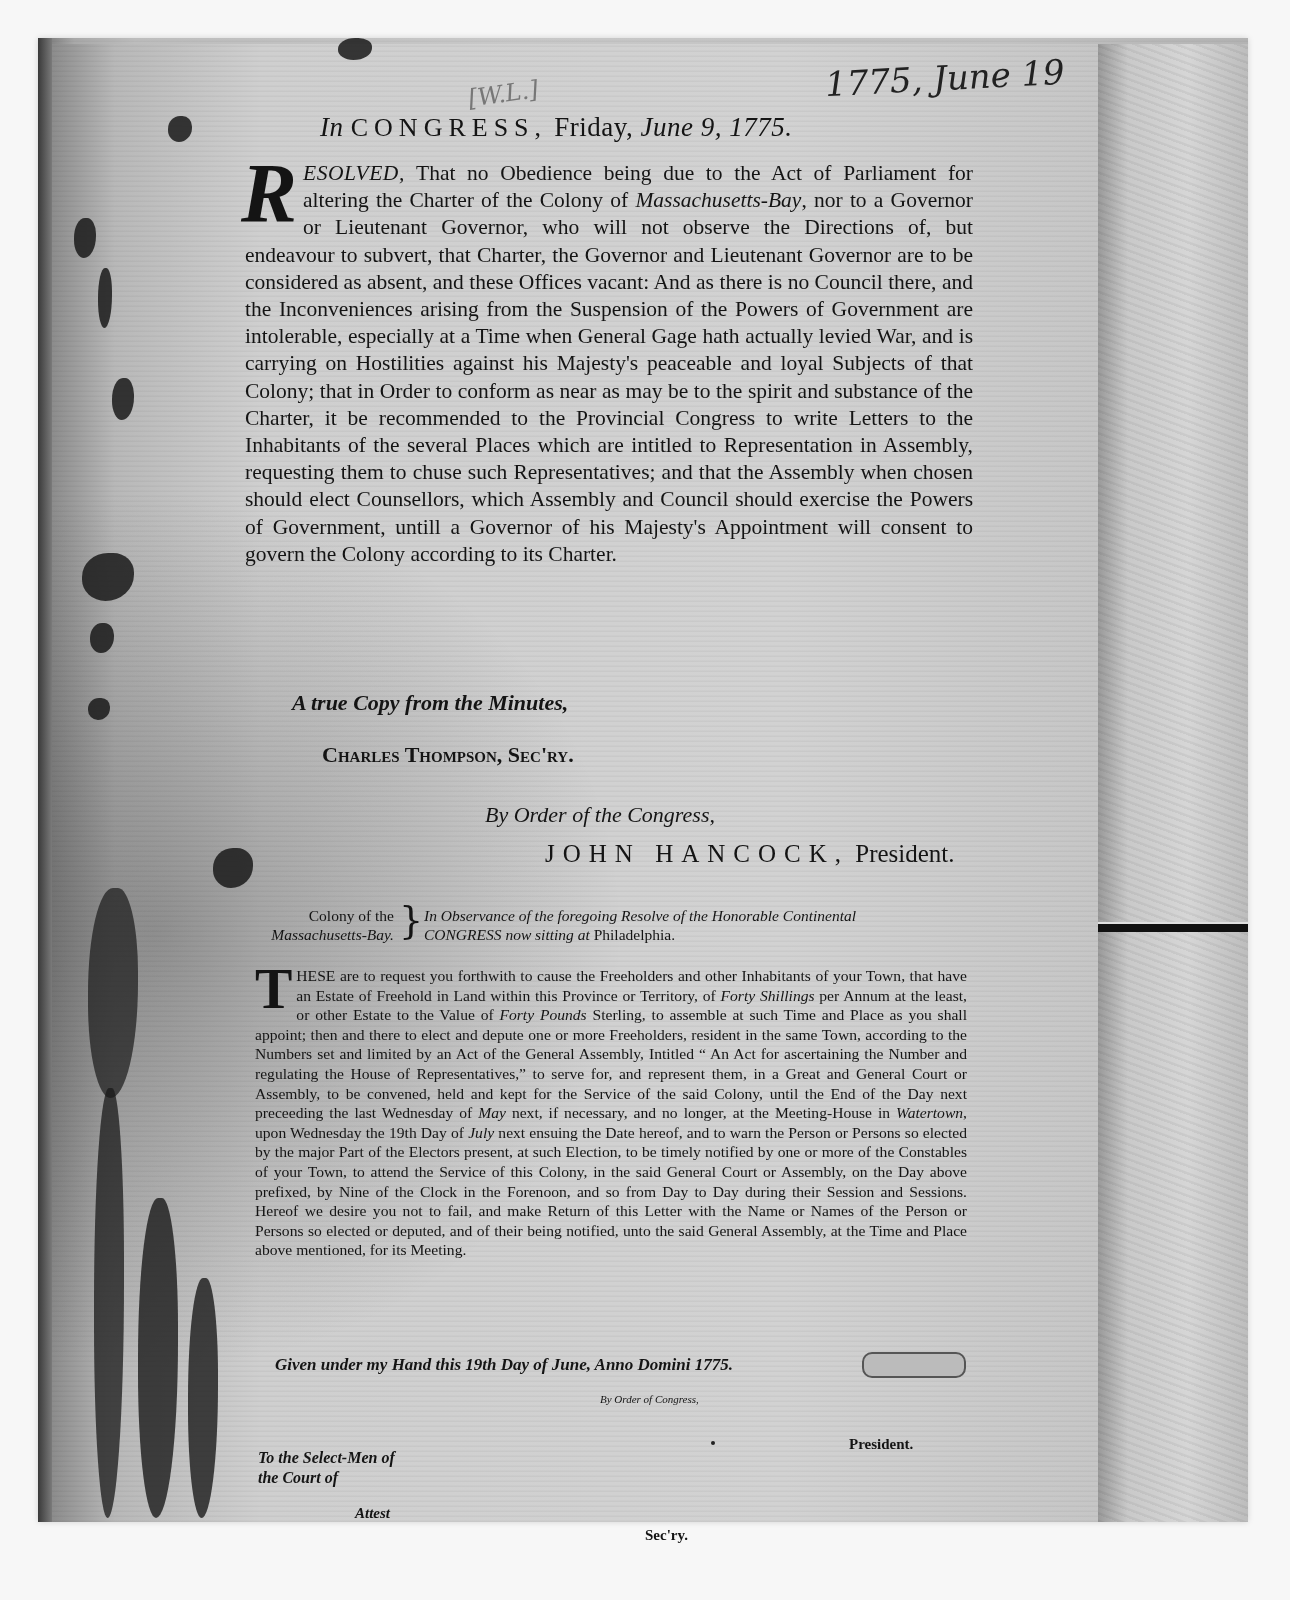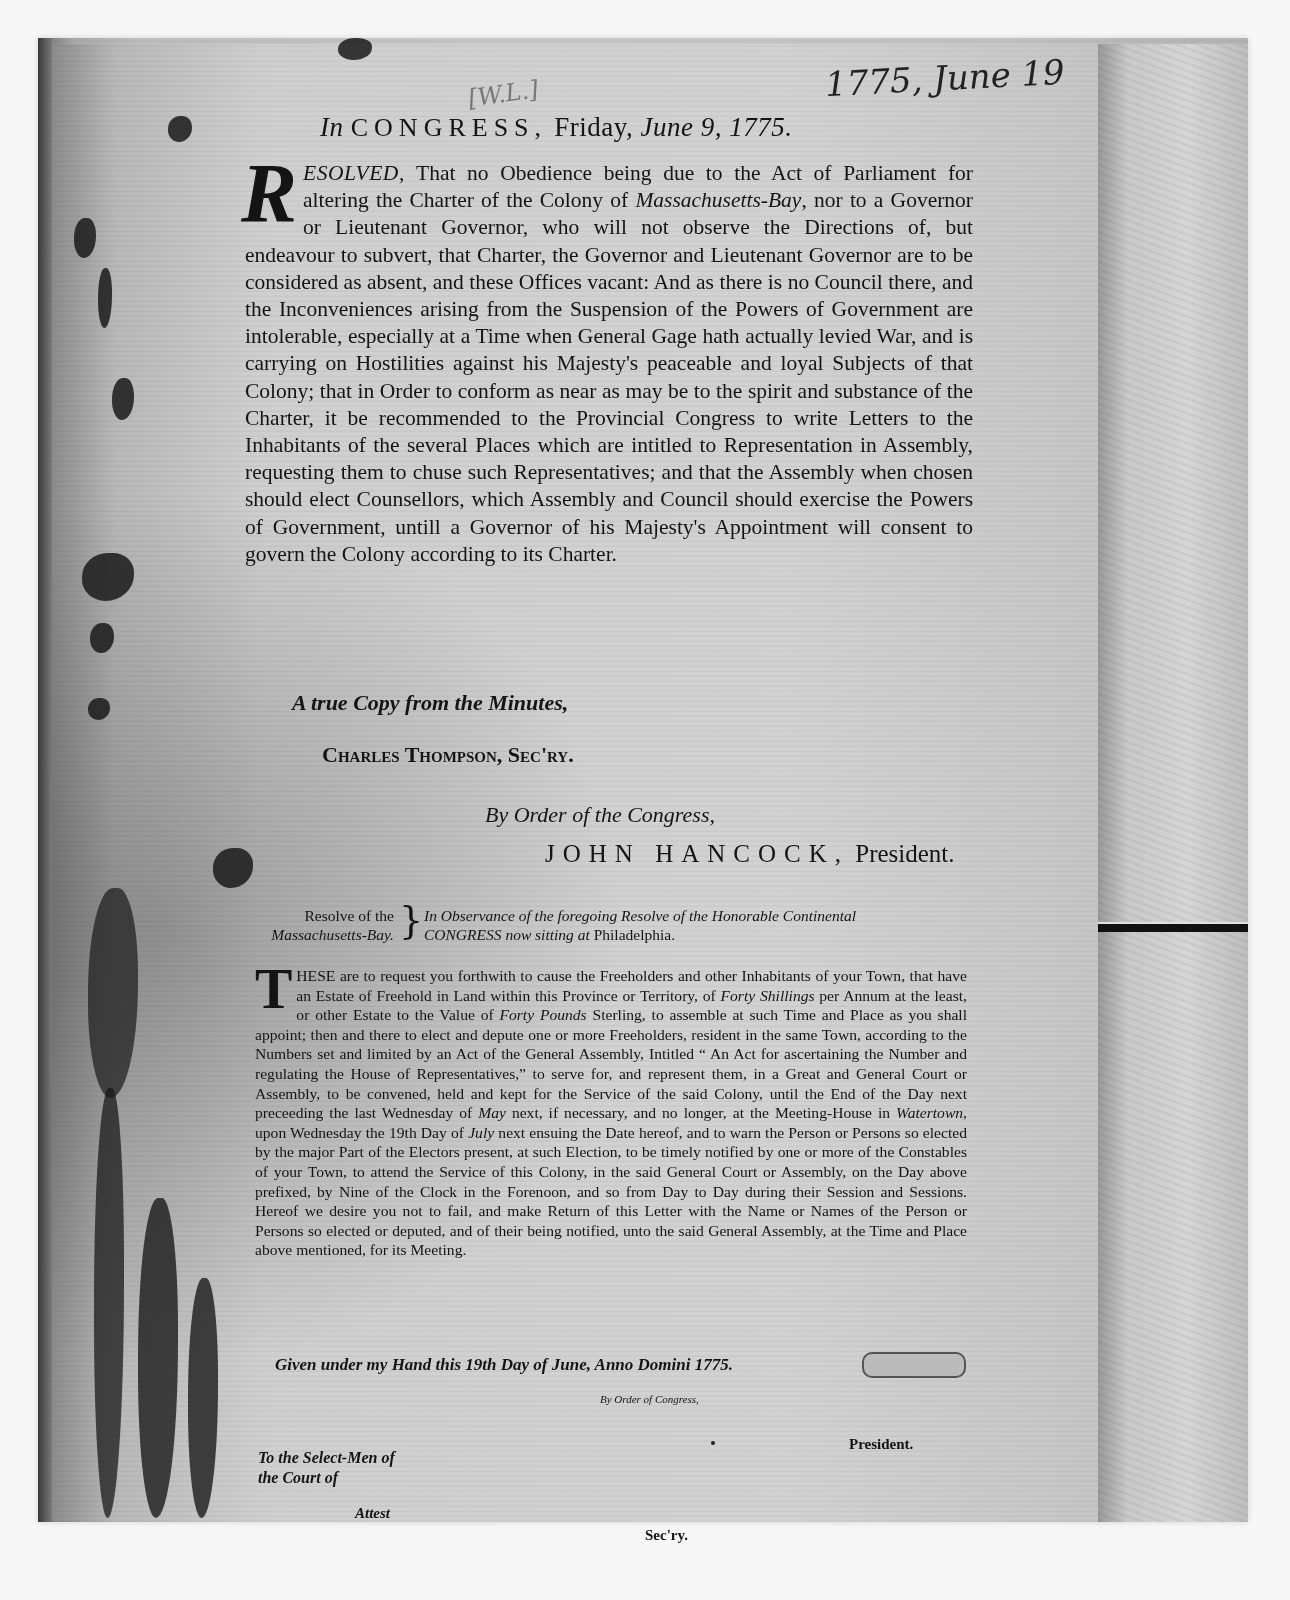--- a/index.html
+++ b/index.html
@@ -143,21 +143,21 @@
 <div class="sig-block sig-copy">A true Copy from the Minutes,</div>
 <div class="sig-block sig-thompson">Charles Thompson, Sec'ry.</div>
 <div class="sig-block sig-order">By Order of the Congress,</div>
 <div class="sig-block sig-hancock">
   <span class="name">JOHN HANCOCK,</span>
   <span>President.</span>
 </div>
 
 <div class="colony-block">
   <div class="colony-left">
-    <div>Resolve of the</div>
+    <div>Colony of the</div>
     <div class="l2">Massachusetts-Bay.</div>
   </div>
   <div class="brace">}</div>
   <div class="colony-right">
     <div>In Observance of the foregoing Resolve of the Honorable Continental</div>
     <span class="l2"><span>CONGRESS now sitting at </span><span class="roman">Philadelphia.</span></span>
   </div>
 </div>
 
 <div class="these">

